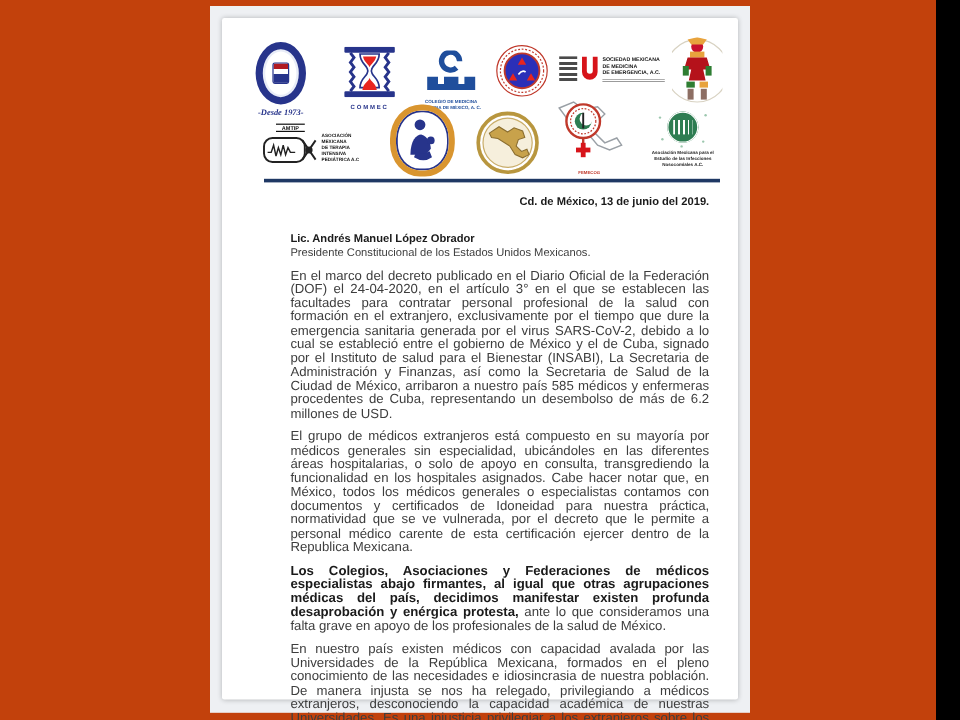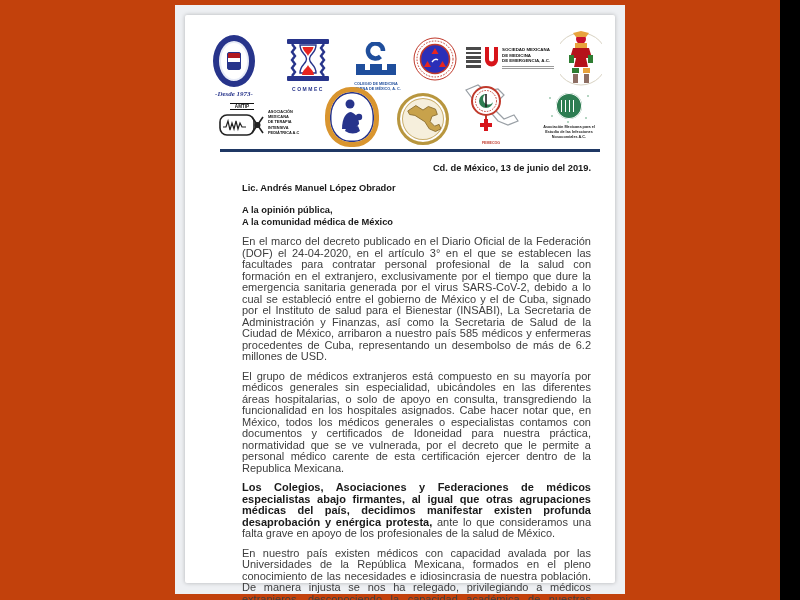--- a/index.html
+++ b/index.html
@@ -60,21 +60,21 @@
                 background:#2e7d52;box-shadow:inset 0 0 0 1px #fff;}
   .amein-circle:before{content:"";position:absolute;left:5px;top:7px;width:16px;height:12px;
       background:repeating-linear-gradient(90deg,#fff 0 1.5px,transparent 1.5px 4px);}
   .dot{position:absolute;width:2px;height:2px;border-radius:50%;background:#9cc7ae;}
   .amein-cap{font-size:3.8px;font-weight:bold;color:#222;line-height:1.35;margin-top:2px;}
   .divider{position:absolute;left:35px;top:134px;width:380px;height:3px;background:#1f3864;}
   
   .letter{padding:8px 24px 0 57px;color:#3d3d3d;}
   .line{font-size:9.3px;line-height:11.5px;}
   .date-line{text-align:right;font-weight:bold;color:#1a1a1a;}
-  .recipient{margin-top:8px;}
+  .recipient{margin-top:19px;}
   .bold{font-weight:bold;color:#1a1a1a;}
   .salutation{margin-top:11px;}
   .para{margin:8px 0 0;text-align:justify;font-size:11px;line-height:11.5px;}
 </style>
 </head>
 <body>
 
 <div id="screen">
   <div class="matte">
     <div class="page">
@@ -223,26 +223,23 @@
         </div>
 
         <div class="divider"></div>
       </div>
 
       <div class="letter">
         <div class="line date-line">Cd. de México, 13 de junio del 2019.</div>
 
         <div class="recipient">
           <div class="line bold">Lic. Andrés Manuel López Obrador</div>
-        </div>
-
-        <div class="salutation">
-          <div class="line bold">A la opinión pública,</div>
-          <div class="line bold">A la comunidad médica de México</div>
-        </div>
+          <div class="line">Presidente Constitucional de los Estados Unidos Mexicanos.</div>
+        </div>
+
 
         <p class="para">En el marco del decreto publicado en el Diario Oficial de la Federación (DOF) el 24-04-2020, en el artículo 3° en el que se establecen las facultades para contratar personal profesional de la salud con formación en el extranjero, exclusivamente por el tiempo que dure la emergencia sanitaria generada por el virus SARS-CoV-2, debido a lo cual se estableció entre el gobierno de México y el de Cuba, signado por el Instituto de salud para el Bienestar (INSABI), La Secretaria de Administración y Finanzas, así como la Secretaria de Salud de la Ciudad de México, arribaron a nuestro país 585 médicos y enfermeras procedentes de Cuba, representando un desembolso de más de 6.2 millones de USD.</p>
         <p class="para">El grupo de médicos extranjeros está compuesto en su mayoría por médicos generales sin especialidad, ubicándoles en las diferentes áreas hospitalarias, o solo de apoyo en consulta, transgrediendo la funcionalidad en los hospitales asignados. Cabe hacer notar que, en México, todos los médicos generales o especialistas contamos con documentos y certificados de Idoneidad para nuestra práctica, normatividad que se ve vulnerada, por el decreto que le permite a personal médico carente de esta certificación ejercer dentro de la Republica Mexicana.</p>
         <p class="para"><span class="bold">Los Colegios, Asociaciones y Federaciones de médicos especialistas abajo firmantes, al igual que otras agrupaciones médicas del país, decidimos manifestar existen profunda desaprobación y enérgica protesta,</span><span> ante lo que consideramos una falta grave en apoyo de los profesionales de la salud de México.</span></p>
         <p class="para">En nuestro país existen médicos con capacidad avalada por las Universidades de la República Mexicana, formados en el pleno conocimiento de las necesidades e idiosincrasia de nuestra población. De manera injusta se nos ha relegado, privilegiando a médicos extranjeros, desconociendo la capacidad académica de nuestras Universidades. Es una injusticia privilegiar a los extranjeros sobre los médicos mexicanos, que cumplimos, con todos los requisitos establecidos por la Ley de Profesiones y la Ley General de Salud.</p>
       </div>
 
     </div>
   </div>
 </div>

